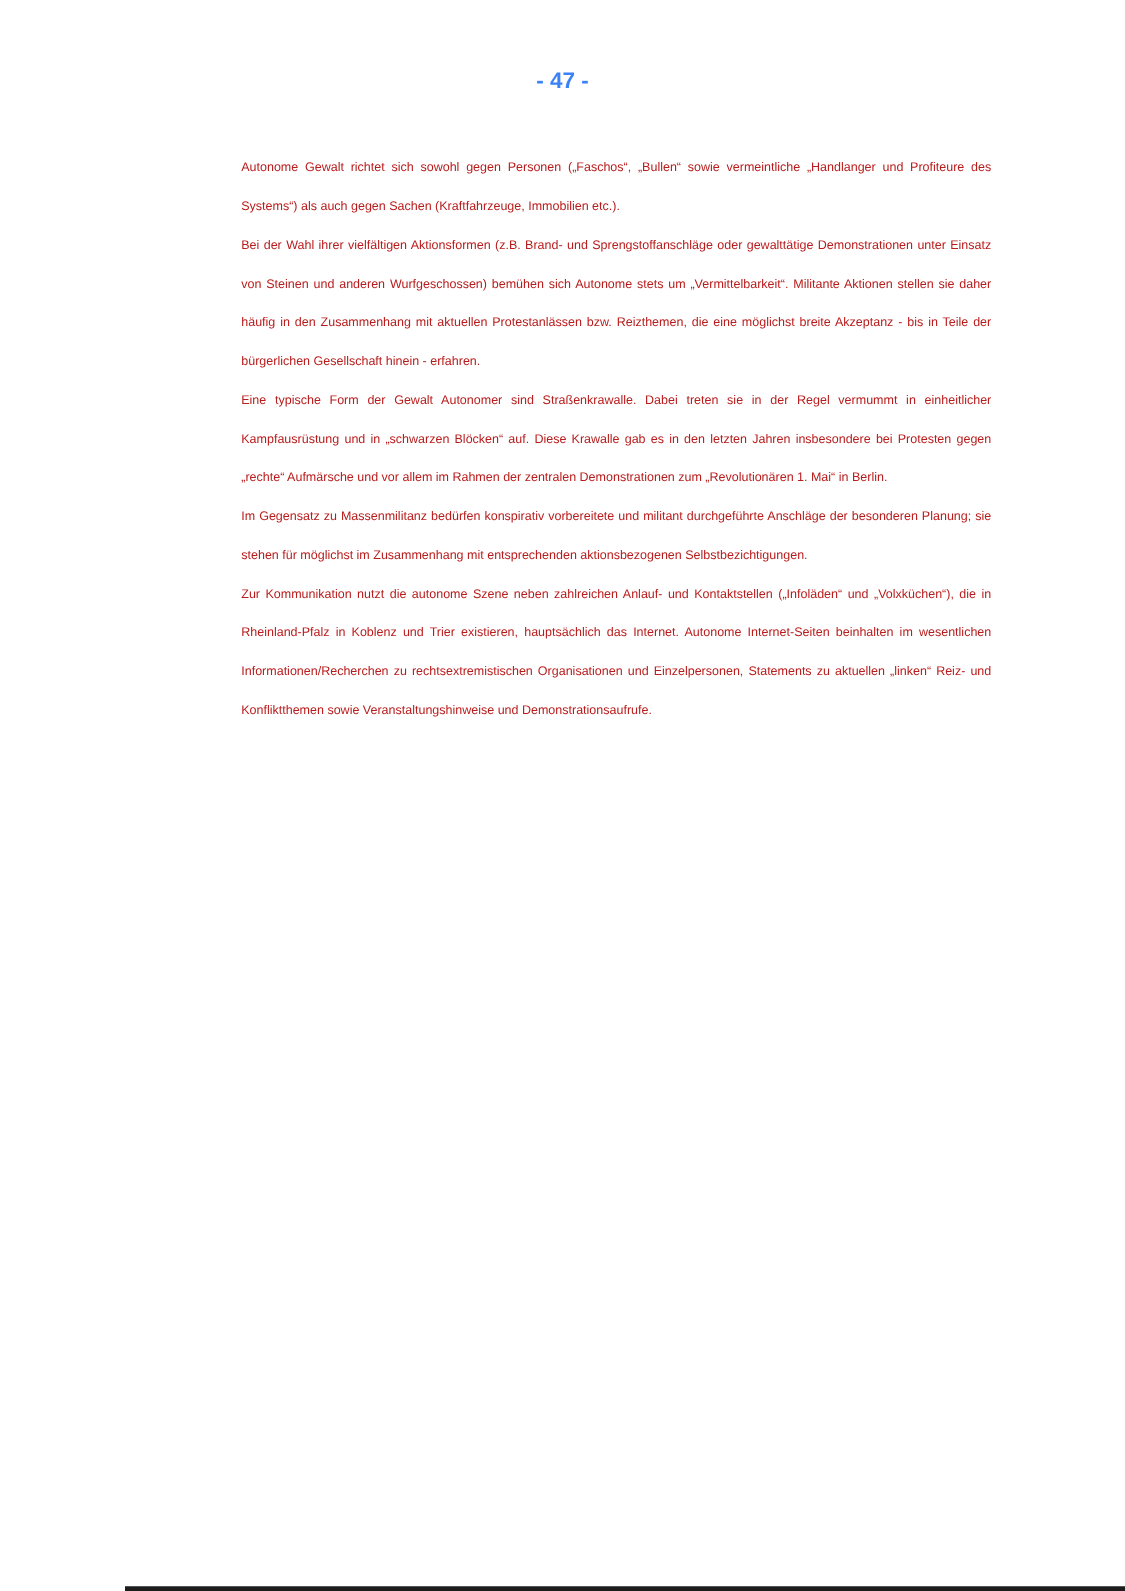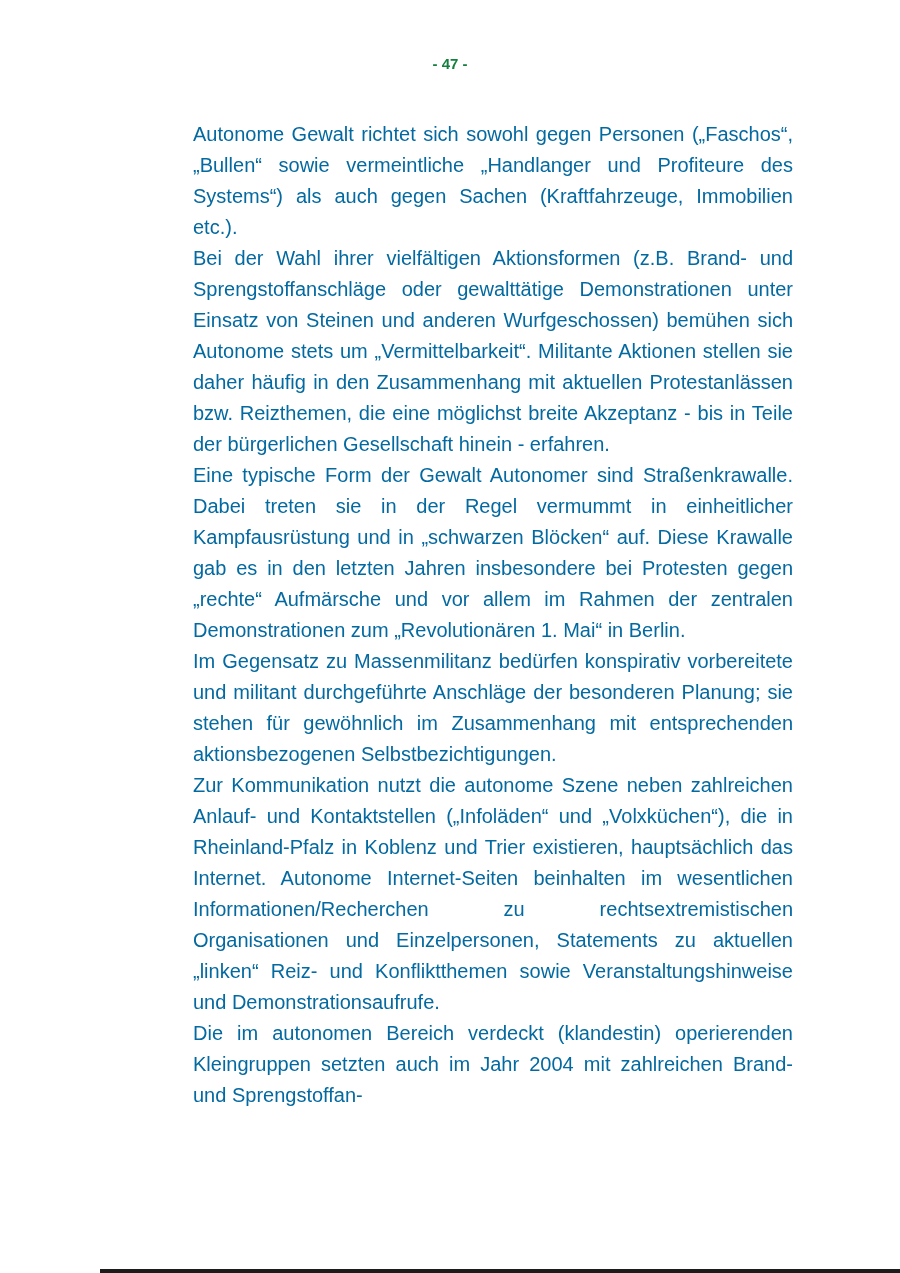--- a/index.html
+++ b/index.html
@@ -19,31 +19,31 @@
     .page {
       width: 900px;
       height: 1273px;
       position: relative;
       background: #ffffff;
     }
     .page-number {
       padding-top: 55px;
       text-align: center;
       font-weight: bold;
-      font-size: 15px;
+      font-size: 18px;
       line-height: 18px;
-      color: #15803d;
+      color: #3b82f6;
     }
     .content {
       margin: 46px 107px 0 193px;
       width: 600px;
-      font-size: 20px;
+      font-size: 10px;
       line-height: 31px;
       text-align: justify;
-      color: #0369a1;
+      color: #b91c1c;
     }
     .content p {
       margin: 0;
       padding: 0;
       hyphens: auto;
       -webkit-hyphens: auto;
     }
     .bottom-edge {
       position: absolute;
       left: 100px;
@@ -57,20 +57,19 @@
 <body>
 
 <div class="page">
 
   <div class="page-number">- 47 -</div>
 
   <div class="content">
     <p>Autonome Gewalt richtet sich sowohl gegen Personen („Faschos“, „Bullen“ sowie vermeintliche „Handlanger und Profiteure des Systems“) als auch gegen Sachen (Kraftfahrzeuge, Immobilien etc.).</p>
     <p>Bei der Wahl ihrer vielfältigen Aktionsformen (z.B. Brand- und Sprengstoffanschläge oder gewalttätige Demonstrationen unter Einsatz von Steinen und anderen Wurfgeschossen) bemühen sich Autonome stets um „Vermittelbarkeit“. Militante Aktionen stellen sie daher häufig in den Zusammenhang mit aktuellen Protestanlässen bzw. Reizthemen, die eine möglichst breite Akzeptanz - bis in Teile der bürgerlichen Gesellschaft hinein - erfahren.</p>
     <p>Eine typische Form der Gewalt Autonomer sind Straßenkrawalle. Dabei treten sie in der Regel vermummt in einheitlicher Kampfausrüstung und in „schwarzen Blöcken“ auf. Diese Krawalle gab es in den letzten Jahren insbesondere bei Protesten gegen „rechte“ Aufmärsche und vor allem im Rahmen der zentralen Demonstrationen zum „Revolutionären 1. Mai“ in Berlin.</p>
-    <p>Im Gegensatz zu Massenmilitanz bedürfen konspirativ vorbereitete und militant durchgeführte Anschläge der besonderen Planung; sie stehen für gewöhnlich im Zusammenhang mit entsprechenden aktionsbezogenen Selbstbezichtigungen.</p>
+    <p>Im Gegensatz zu Massenmilitanz bedürfen konspirativ vorbereitete und militant durchgeführte Anschläge der besonderen Planung; sie stehen für möglichst im Zusammenhang mit entsprechenden aktionsbezogenen Selbstbezichtigungen.</p>
     <p>Zur Kommunikation nutzt die autonome Szene neben zahlreichen Anlauf- und Kontaktstellen („Infoläden“ und „Volxküchen“), die in Rheinland-Pfalz in Koblenz und Trier existieren, hauptsächlich das Internet. Autonome Internet-Seiten beinhalten im wesentlichen Informationen/Recherchen zu rechtsextremistischen Organisationen und Einzelpersonen, Statements zu aktuellen „linken“ Reiz- und Konfliktthemen sowie Veranstaltungshinweise und Demonstrationsaufrufe.</p>
-    <p>Die im autonomen Bereich verdeckt (klandestin) operierenden Kleingruppen setzten auch im Jahr 2004 mit zahlreichen Brand- und Sprengstoffan-</p>
   </div>
 
   <div class="bottom-edge"></div>
 
 </div>
 
 </body></html>

